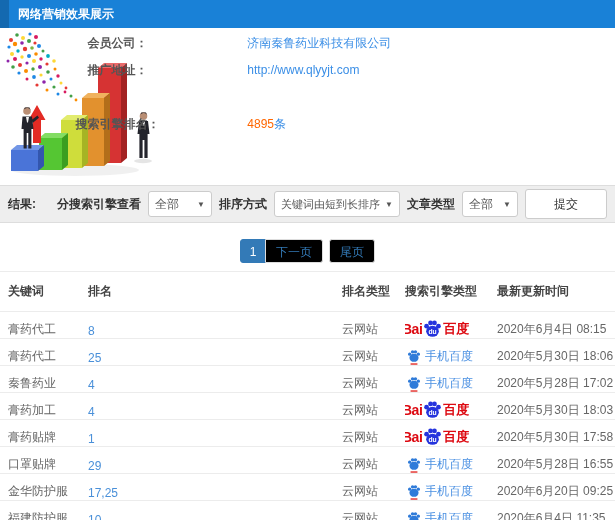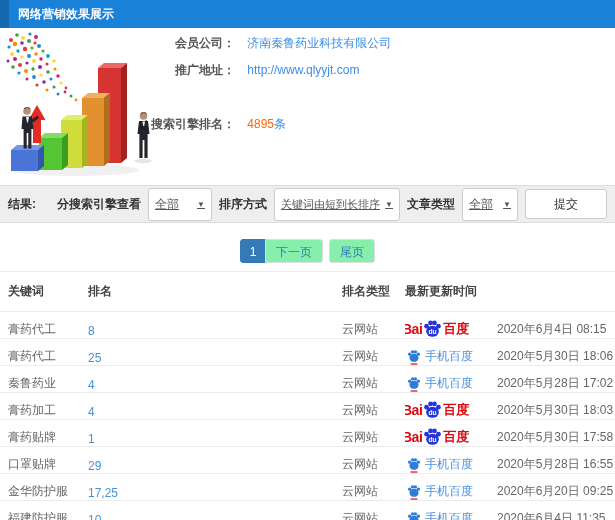--- a/index.html
+++ b/index.html
@@ -7,45 +7,45 @@
         font-family:"Liberation Sans","DejaVu Sans",sans-serif;font-size:12px;color:#555;}
 
   
   .titlebar{position:absolute;left:0;top:0;width:615px;height:28px;background:#1981d7;}
   .titlebar::before{content:"";position:absolute;left:0;top:0;width:9px;height:28px;background:rgba(0,0,0,.18);}
   .titlebar .t{position:absolute;left:18px;top:0;line-height:28px;color:#fff;font-weight:bold;font-size:12px;}
 
   
   .chart-img{position:absolute;left:3px;top:30px;}
   .info-field{position:absolute;left:0;height:18px;line-height:18px;white-space:nowrap;}
-  .info-field .lbl{display:inline-block;width:235px;text-align:right;font-weight:bold;color:#555;}
+  .info-field .lbl{display:inline-block;width:235px;text-align:center;font-weight:bold;color:#555;}
   .info-field .val{margin-left:9px;color:#555;}
   .info-field a.val{color:#3a8ee6;text-decoration:none;}
   .hl-orange{color:#ff6600;}
   .hl-blue{color:#3a8ee6;}
   .f0{top:34px;} .f1{top:61px;} .f2{top:88px;} .f3{top:115px;}
 
   
   .filterbar{position:absolute;left:0;top:185px;width:615px;height:38px;background:#eee;
              border-top:1px solid #ddd;border-bottom:1px solid #ddd;box-sizing:border-box;
              display:flex;align-items:center;}
   .filterbar .result{position:absolute;left:8px;font-weight:bold;color:#333;}
   .controls{margin-left:auto;display:flex;align-items:center;gap:7px;padding-right:8px;}
   .flabel{font-weight:bold;color:#333;white-space:nowrap;}
-  .select{display:flex;align-items:center;justify-content:space-between;height:33px;
+  .select{display:flex;align-items:center;justify-content:space-between;height:26px;
           background:#fff;border:1px solid #ccc;border-radius:3px;padding:0 6px;
-          box-sizing:border-box;color:#555;cursor:pointer;text-decoration:underline;}
+          box-sizing:border-box;color:#555;cursor:pointer;}
   .select .caret{font-size:8px;color:#555;margin-left:5px;}
   .sel-engine{width:64px;} .sel-sort{width:126px;font-size:11px;} .sel-article{width:56px;}
   .btn-submit{height:28px;padding:0 28px;background:#fff;border:1px solid #ccc;border-radius:3px;
               color:#333;display:flex;align-items:center;cursor:pointer;}
 
   
   .pager{position:absolute;left:0;top:239px;width:615px;display:flex;justify-content:center;}
-  .pg{height:24px;line-height:24px;padding:0 10px;border:1px solid #ddd;background:#86efac;
+  .pg{height:24px;line-height:24px;padding:0 10px;border:1px solid #ddd;background:#000000;
       color:#337ab7;cursor:pointer;box-sizing:border-box;}
   .pg.active{background:#337ab7;border-color:#337ab7;color:#fff;width:26px;padding:0;text-align:center;
              border-radius:3px 0 0 3px;cursor:default;}
   .pg.next{margin-left:-1px;border-radius:0 3px 3px 0;}
   .pg.last{margin-left:6px;border-radius:3px;}
 
   
   .table{position:absolute;left:0;top:271px;width:615px;}
   .trow,.thead{display:flex;align-items:center;border-bottom:1px solid #ececec;box-sizing:border-box;}
   .thead{height:41px;border-top:1px solid #ececec;font-weight:bold;color:#444;}
@@ -221,20 +221,21 @@
     <div class="pg active">1</div>
     <div class="pg next">下一页</div>
     <div class="pg last">尾页</div>
   </div>
 
   <div class="table">
     <div class="thead">
       <div class="td c-kw">关键词</div>
       <div class="td c-rank">排名</div>
       <div class="td c-type">排名类型</div>
+      <div class="td c-engine">搜索引擎类型</div>
       <div class="td c-time">最新更新时间</div>
     </div>
 
     <div class="trow">
       <div class="td c-kw">膏药代工</div>
       <div class="td c-rank"><a>8</a></div>
       <div class="td c-type">云网站</div>
       <div class="td c-engine">
         <span class="bd-logo">
           <b class="bd-bai">Bai</b>

